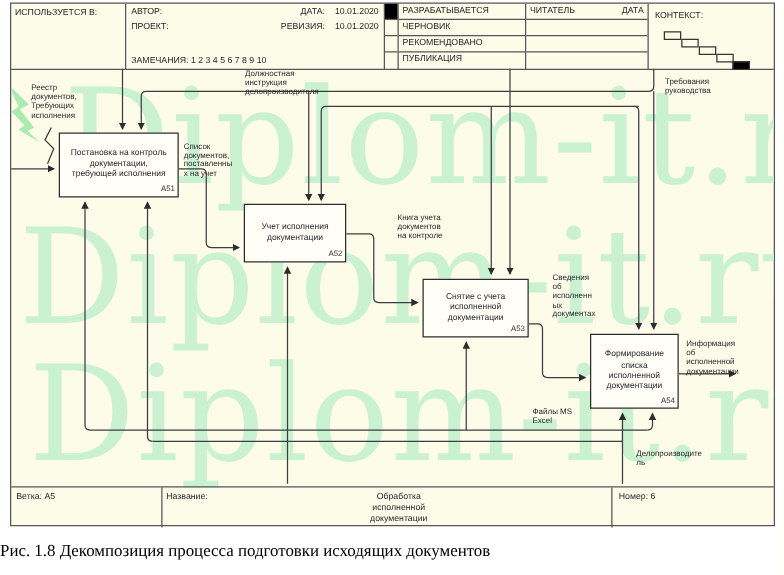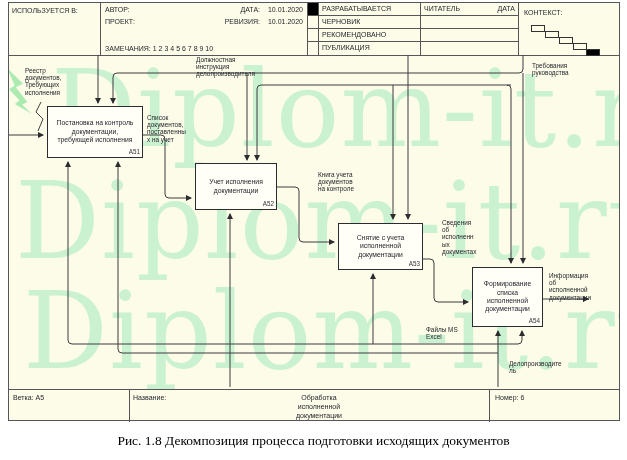--- a/index.html
+++ b/index.html
@@ -72,21 +72,21 @@
   
   .ftr{position:absolute;left:0;top:386px;width:100%;height:33px;border-top:1px solid #55555a;
     font-size:7px;box-sizing:border-box;}
   .f-vetka{position:absolute;left:4px;top:4px;}
   .f-div1{position:absolute;left:120px;top:0;width:1px;height:100%;background:#55555a;}
   .f-nazv{position:absolute;left:124px;top:4px;}
   .f-title{position:absolute;left:240px;top:3px;width:140px;text-align:center;white-space:pre-line;line-height:1.3;}
   .f-div2{position:absolute;left:480px;top:0;width:1px;height:100%;background:#55555a;}
   .f-nomer{position:absolute;left:486px;top:4px;}
   
-  .caption{position:absolute;left:0;top:433px;width:627px;text-align:center;
+  .caption{position:absolute;left:0;top:433px;width:627px;
     font-family:"Liberation Serif",serif;font-size:13.5px;color:#000;}
 </style>
 </head>
 <body>
 
 <div class="sheet">
 
   <div class="hdr">
     <div class="hcell h-used">
       <span>ИСПОЛЬЗУЕТСЯ В:</span>

